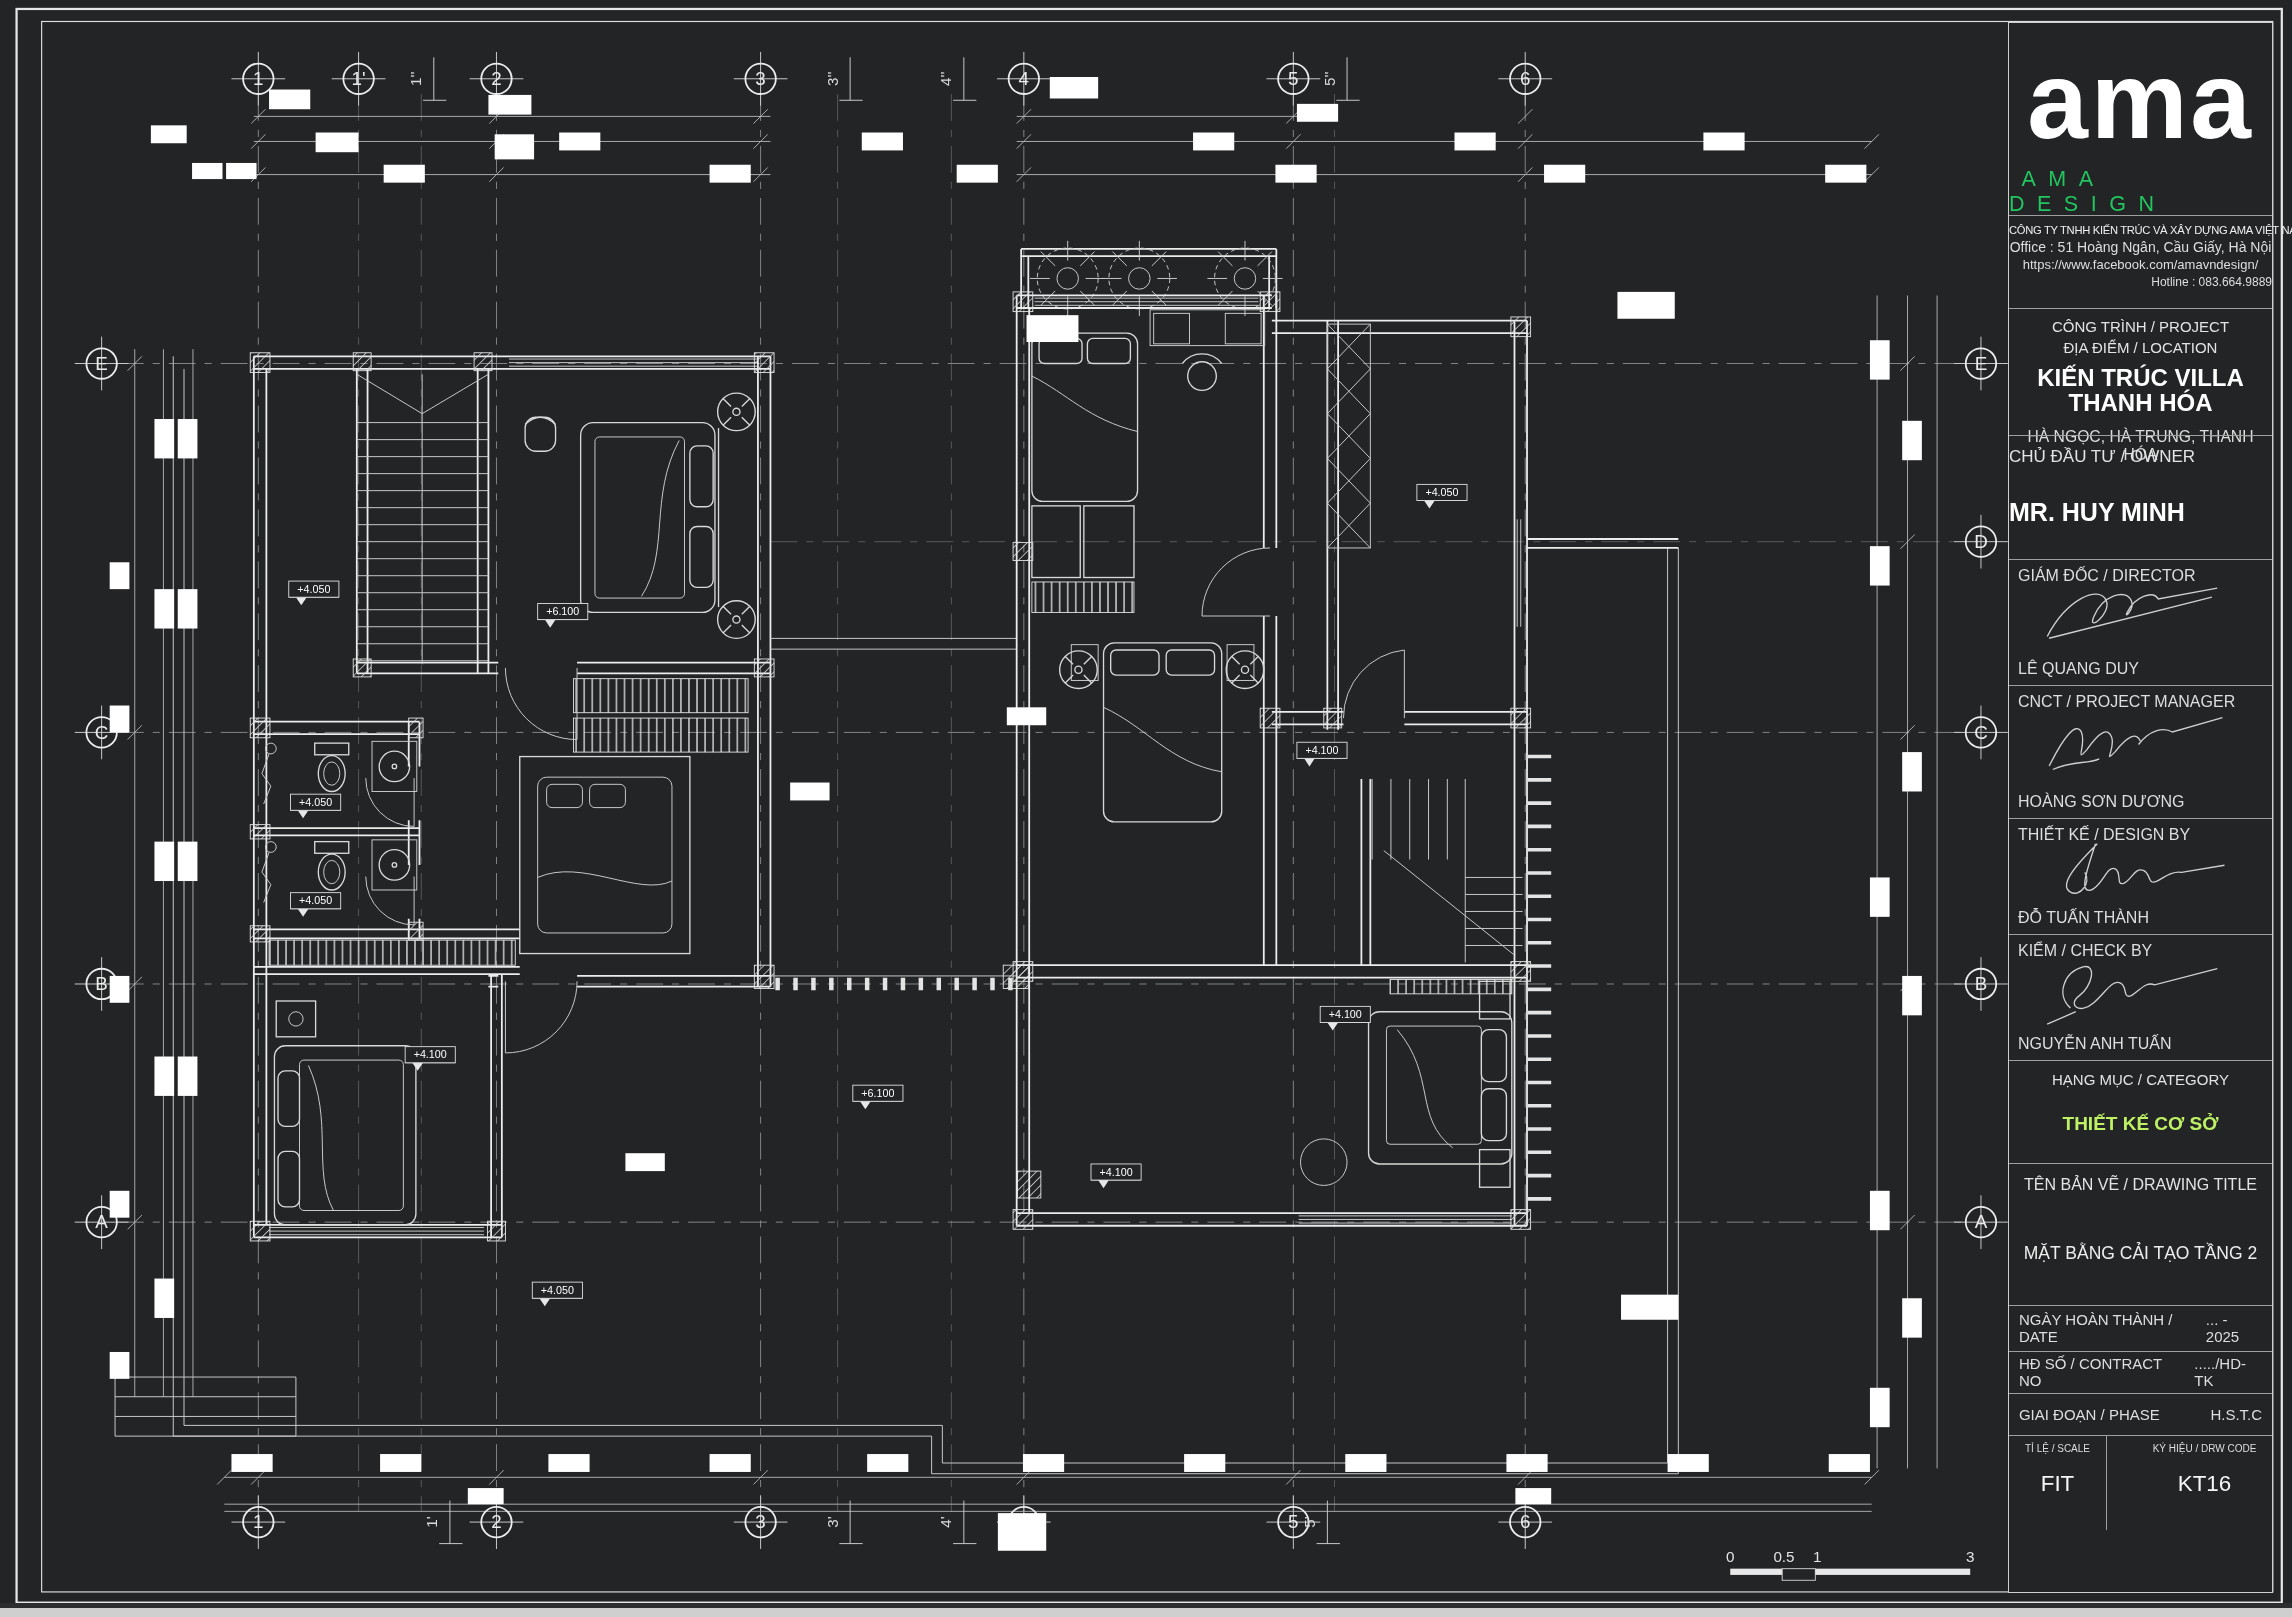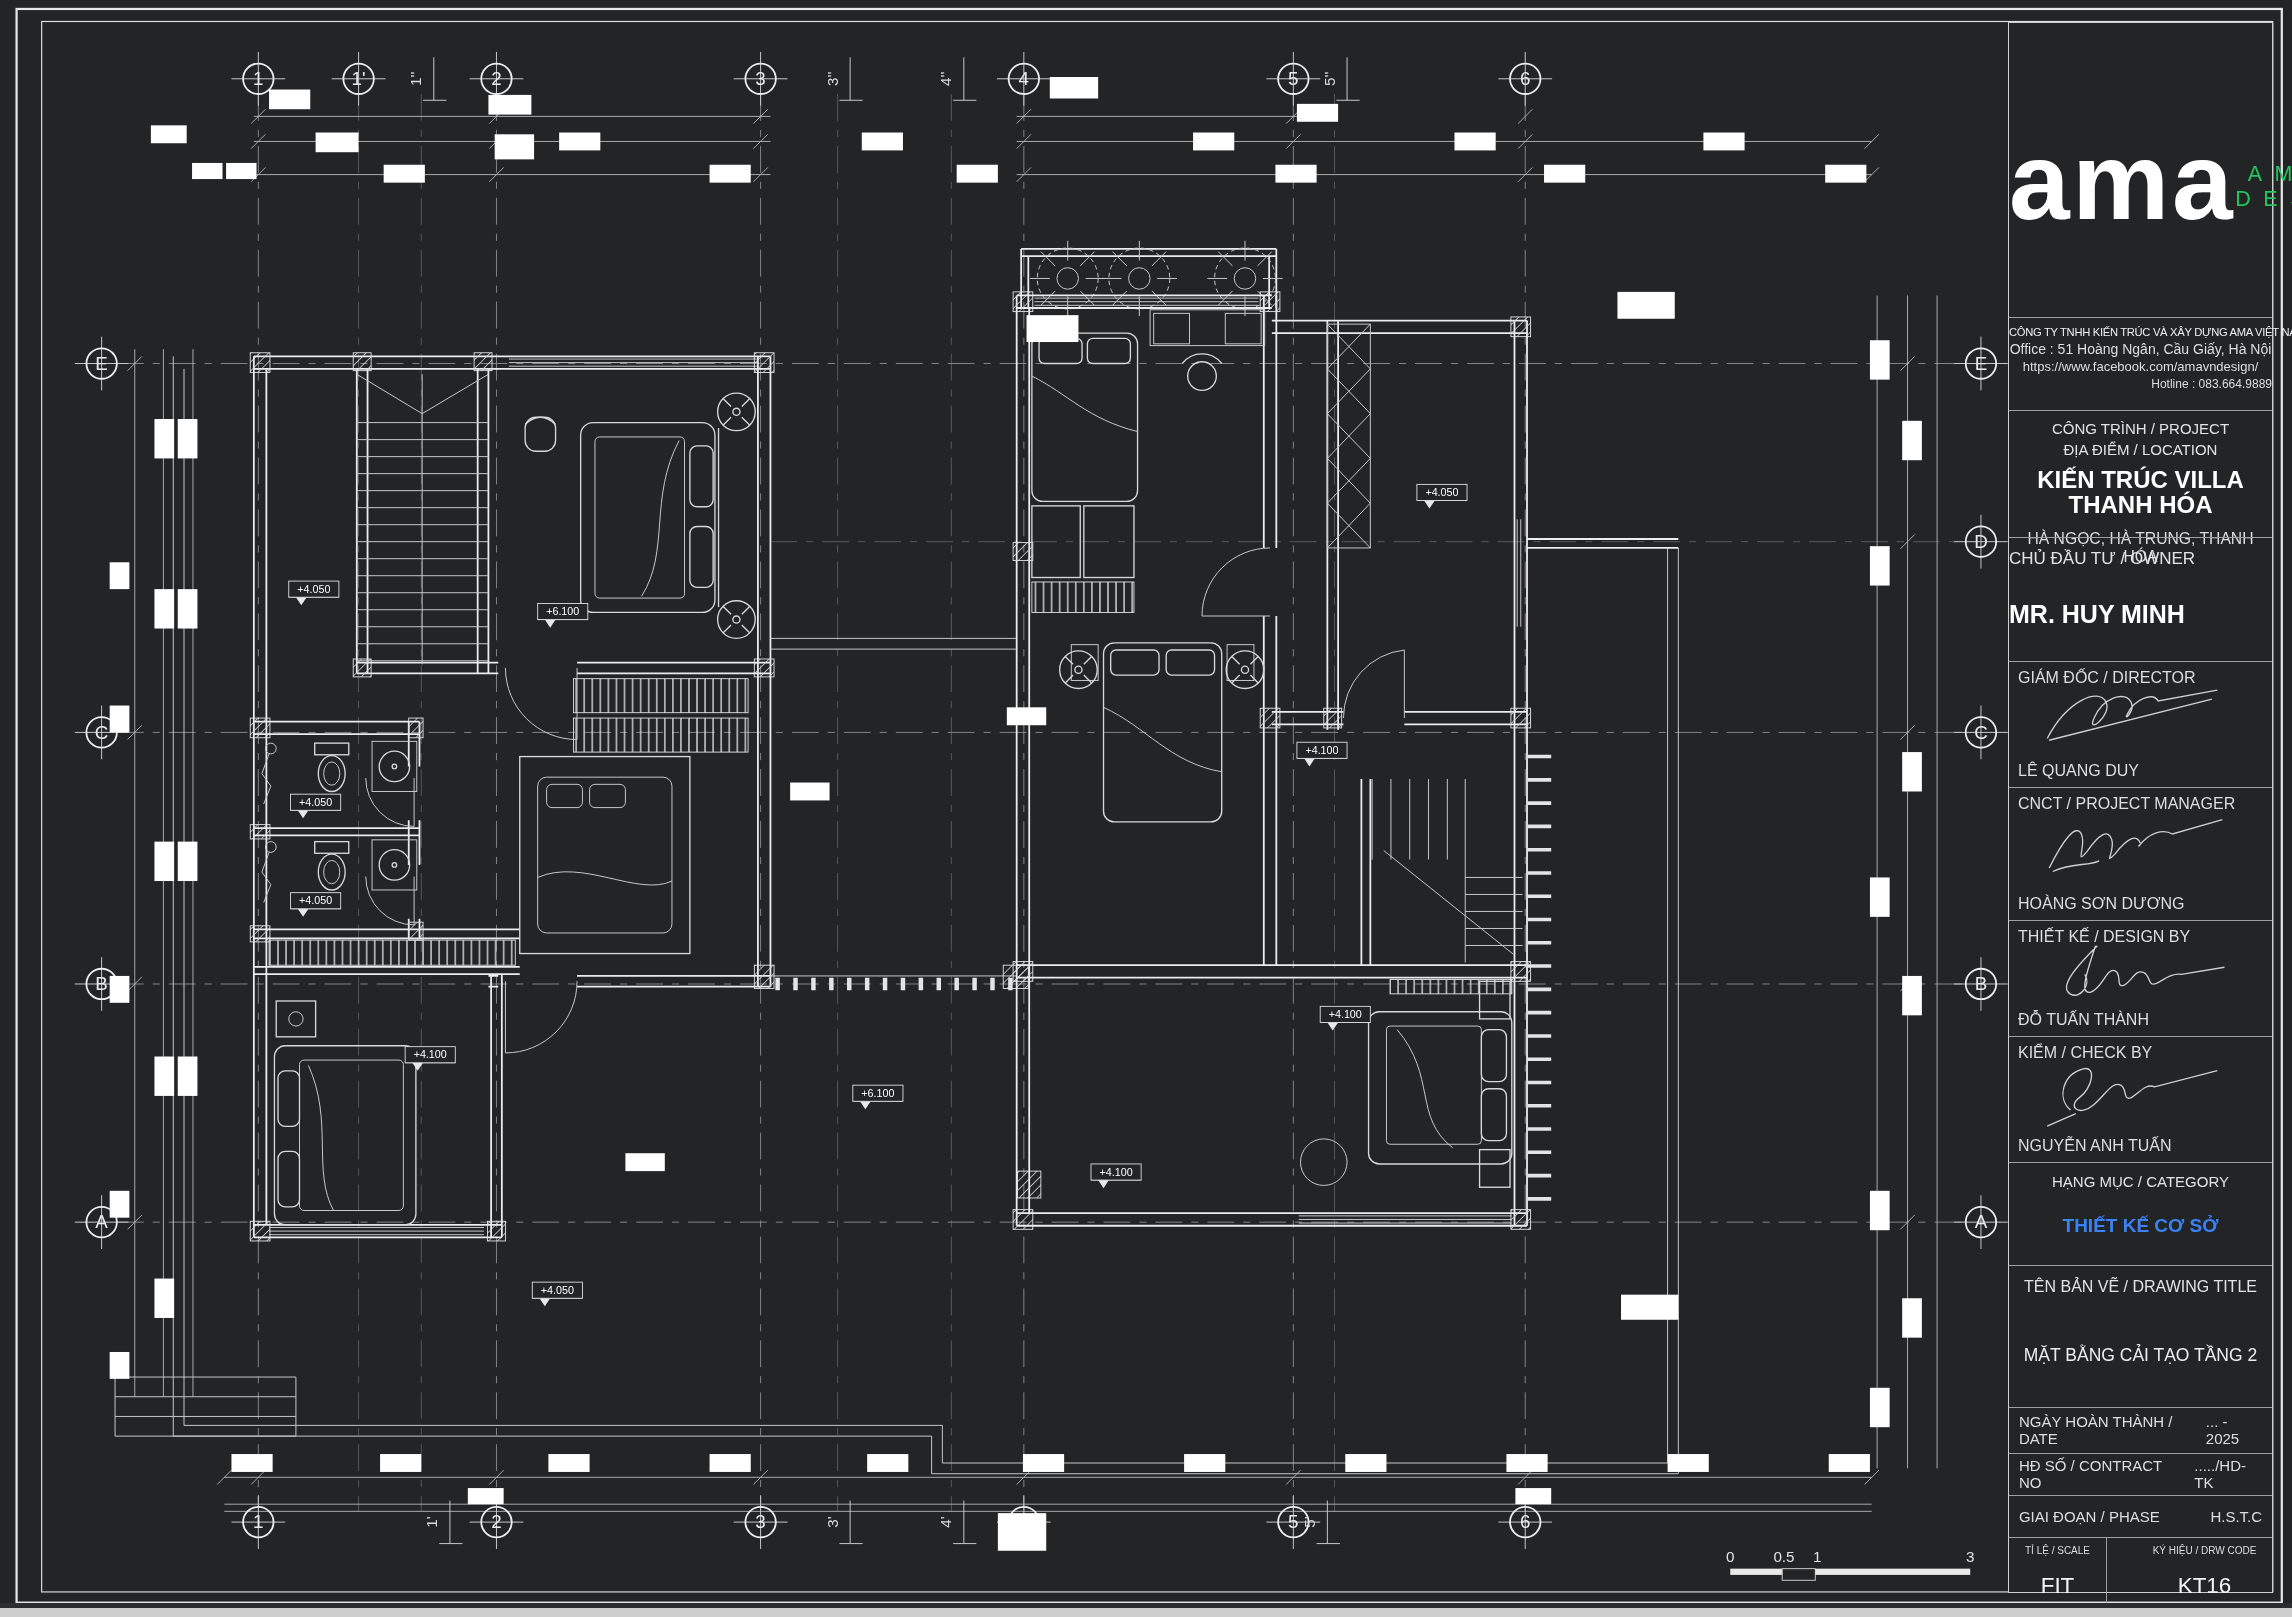--- a/index.html
+++ b/index.html
@@ -26,41 +26,41 @@
   .sbtxt{fill:#e3e3e3;font-size:17px;text-anchor:middle;}
   .posts{fill:none;stroke:#e4e4e4;stroke-width:5;}
   .fins{fill:none;stroke:#e4e4e4;stroke-width:4;}
 
   
   .titleblock{position:absolute;left:2008px;top:21.5px;width:265px;height:1571px;
     box-sizing:border-box;border:1.3px solid #cfcfcf;color:#dedede;background:#222426;
     display:flex;flex-direction:column;}
   .tb-sec{box-sizing:border-box;border-top:0.9px solid #9f9f9f;flex:none;position:relative;}
   .tb-sec:first-child{border-top:none;}
-  .tb-logo{height:294px;display:flex;flex-direction:row;align-items:center;justify-content:flex-start;padding-top:23px;}
+  .tb-logo{height:192px;display:flex;flex-direction:column;align-items:center;justify-content:flex-start;padding-top:23px;}
   .logo-main{font-size:109px;font-weight:bold;color:#ffffff;line-height:1;letter-spacing:2.7px;}
   .logo-sub{margin-top:12.5px;font-size:21.5px;color:#22c55e;letter-spacing:12.5px;text-indent:12.5px;}
   .tb-company{height:93px;text-align:center;padding-top:8px;}
   .co-name{font-size:11.2px;letter-spacing:-0.3px;color:#f0f0f0;white-space:nowrap;}
   .co-line{font-size:14px;margin-top:3.6px;white-space:nowrap;}
   .co-line2{font-size:13px;margin-top:1.8px;white-space:nowrap;}
   .co-hot{font-size:12px;margin-top:2.7px;text-align:right;}
   .tb-project{height:127px;text-align:center;padding-top:7.2px;}
   .tb-label{font-size:15px;line-height:1.45;color:#e3e3e3;}
   .proj-name{font-size:24px;font-weight:bold;color:#ffffff;line-height:1.08;margin-top:5.4px;}
   .proj-loc{font-size:15.7px;margin-top:11.6px;}
   .tb-owner{height:124px;text-align:left;padding-top:9px;}
   .owner-name{font-size:25px;font-weight:bold;color:#ffffff;margin-top:29px;}
   .tb-sign{padding:7.2px 9px;}
   .sig-d{height:126px;} .sig-m{height:133px;} .sig-t{height:116px;} .sig-c{height:126px;}
   .sign-label{font-size:16px;}
   .sign-name{position:absolute;left:9px;bottom:6.3px;font-size:16px;}
   .sig{position:absolute;left:31px;top:21.5px;}
   .tb-cat{height:103px;text-align:center;padding-top:8px;}
-  .cat-value{font-size:19px;font-weight:600;color:#3b82f6;margin-top:23px;text-align:center;}
+  .cat-value{font-size:19px;font-weight:600;color:#bef264;margin-top:23px;text-align:center;}
   .tb-draw{height:142px;text-align:center;padding-top:9px;}
   .draw-value{font-size:17.5px;margin-top:47px;color:#ededed;}
   .tb-row{display:flex;align-items:center;justify-content:space-between;padding:0 9.9px;font-size:15px;}
   .row-date{height:46px;} .row-contract{height:42px;gap:13px;} .row-phase{height:42px;}
   .tb-split{height:95px;display:flex;}
   .split-cell{flex:none;width:97px;text-align:center;padding-top:7.2px;box-sizing:border-box;}
   .split-cell.rightc{width:196px;border-left:0.9px solid #9f9f9f;}
   .split-label{font-size:10px;white-space:nowrap;}
   .split-value{font-size:22.4px;margin-top:17px;color:#f5f5f5;}
 

